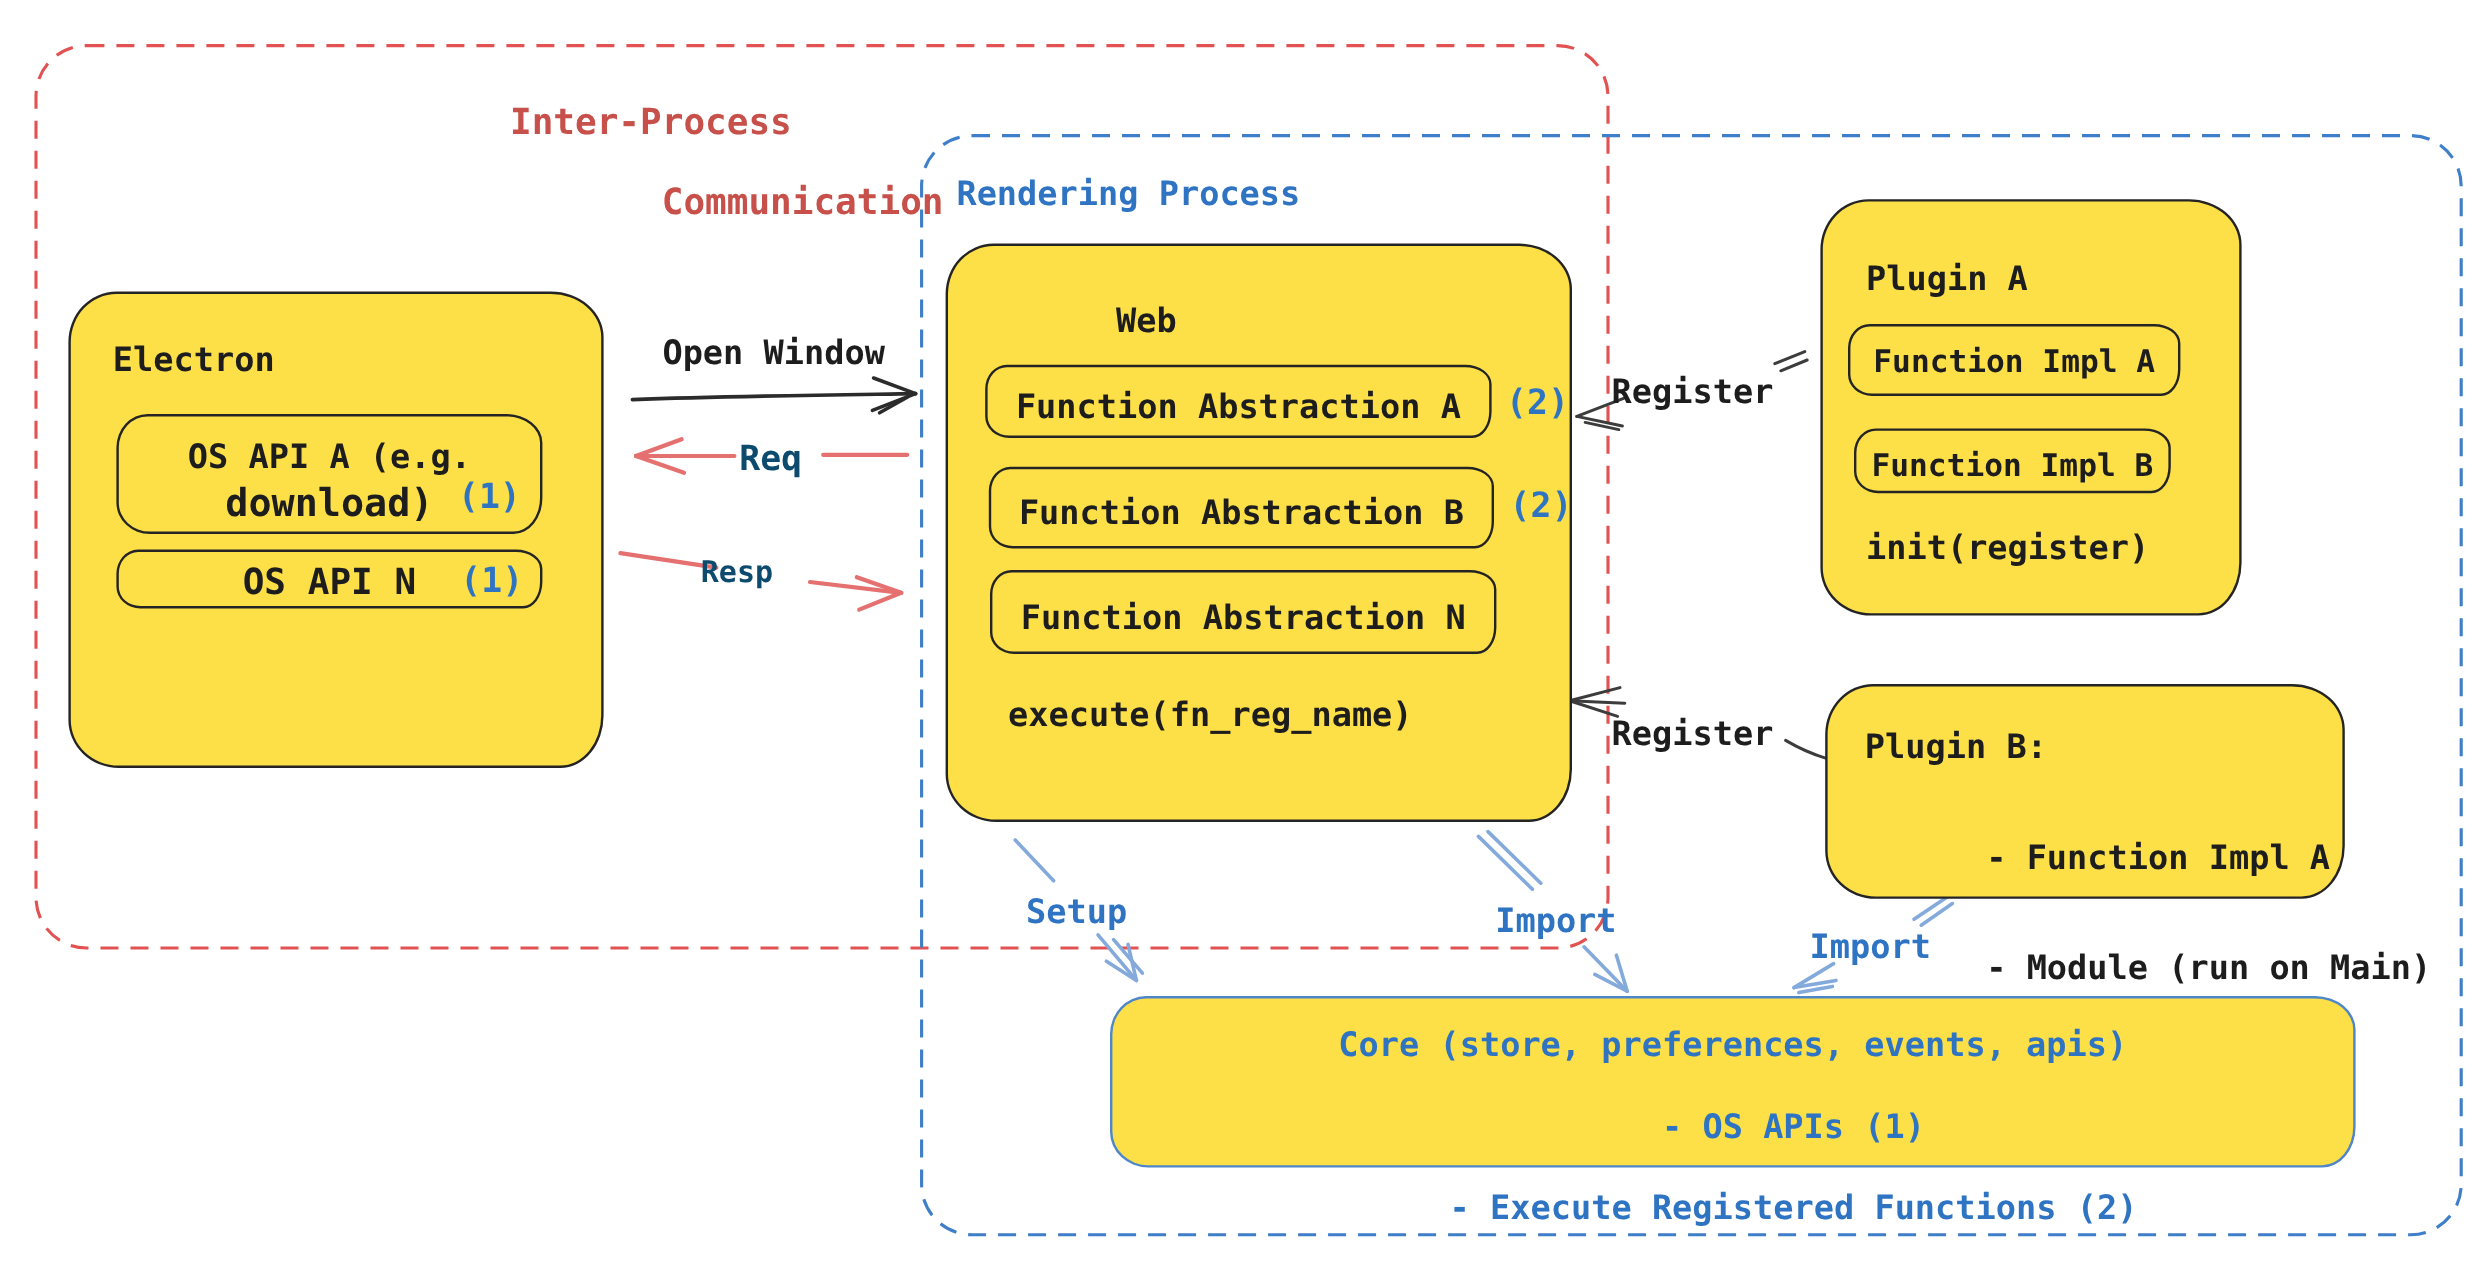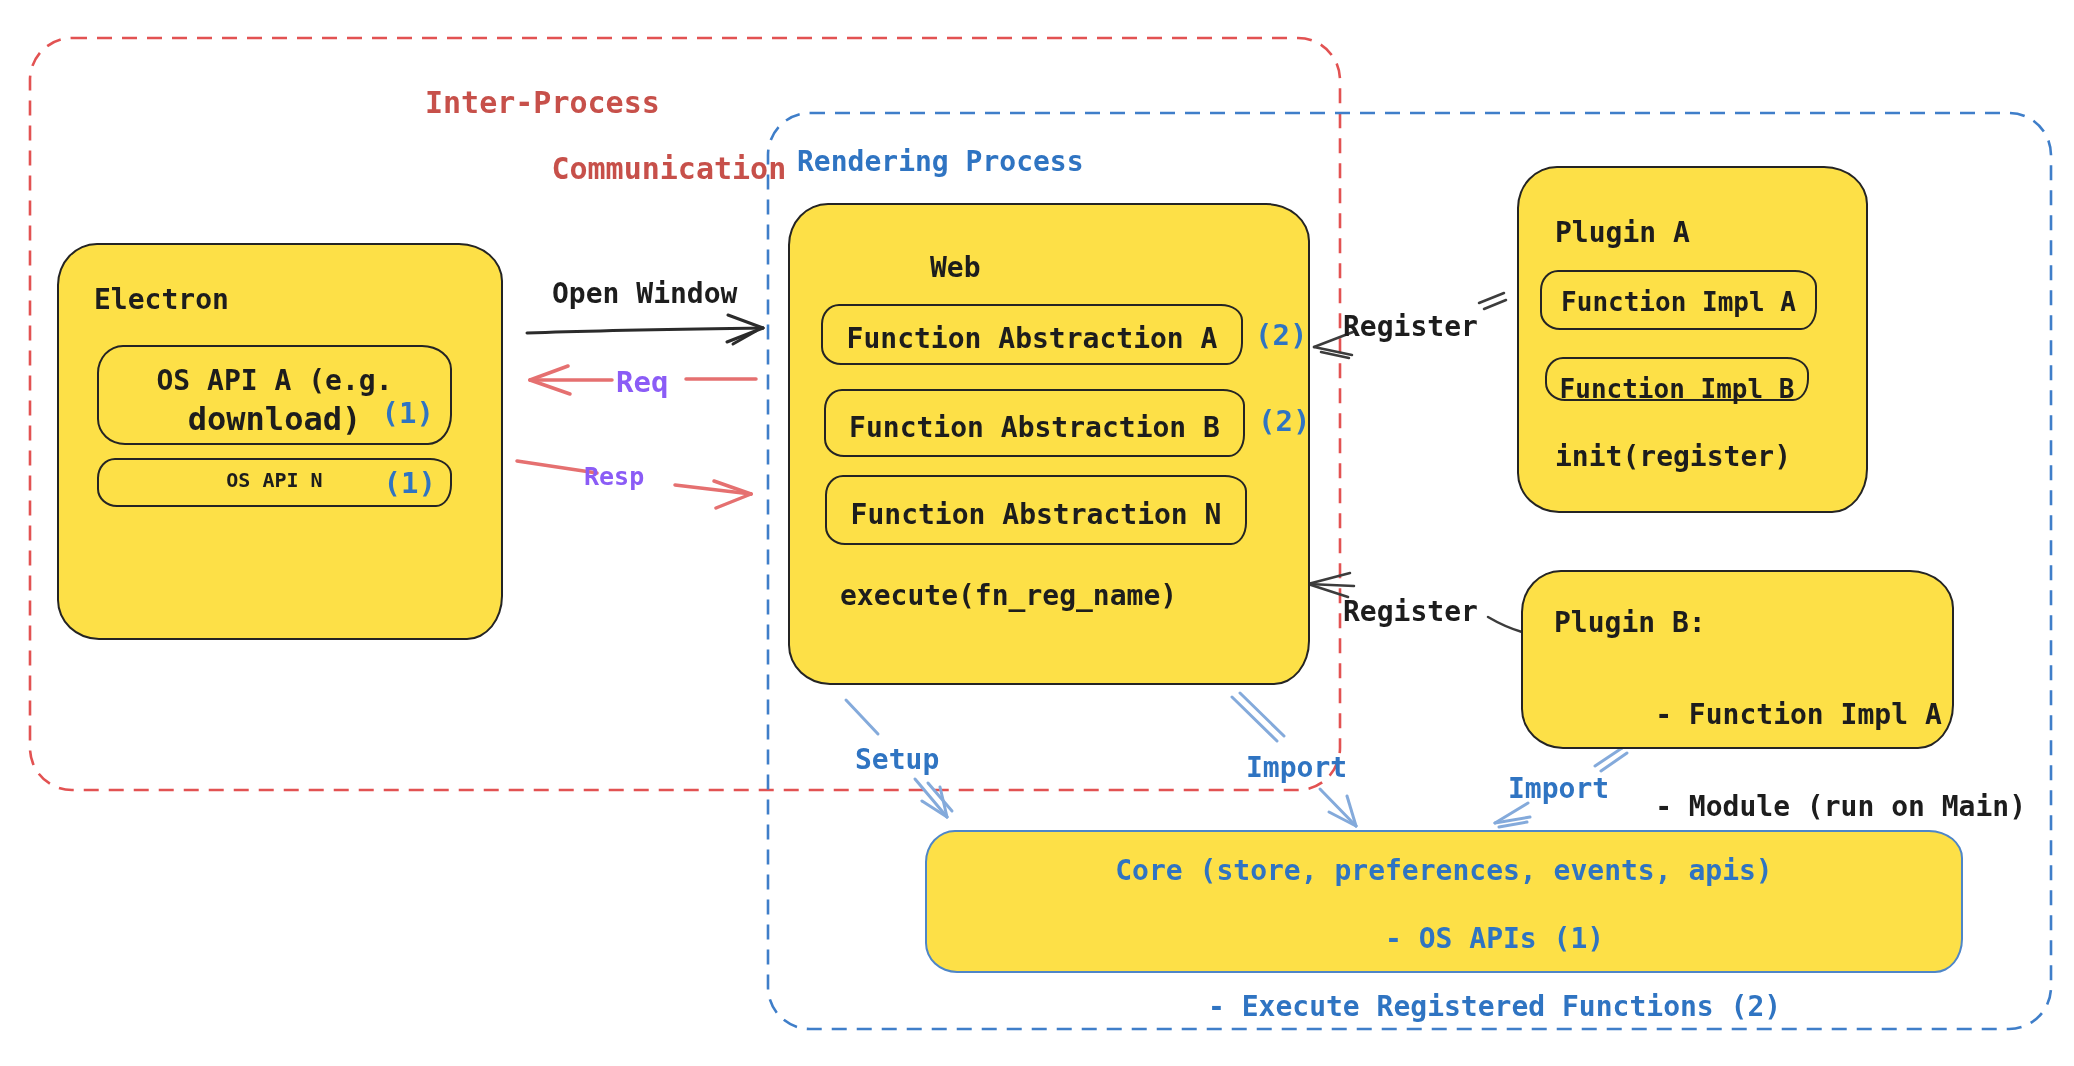--- a/index.html
+++ b/index.html
@@ -10,21 +10,21 @@
   }
   .canvas{position:absolute;inset:0;}
   svg.lines{position:absolute;left:0;top:0;z-index:1;pointer-events:none;}
   .box{
     position:absolute;background:#fde047;border:2.5px solid #242424;z-index:2;
     box-sizing:border-box;
   }
   .lbl{position:absolute;z-index:3;white-space:pre;font-weight:bold;line-height:1.18;}
   .black{color:#1d1d1d;}
   .blue{color:#2f74c2;}
-  .red-strong{color:#8b5cf6;}
+  .red-strong{color:#0c4a6e;}
   .red-soft{color:#c7504a;}
   .badge{color:#2f74c2;font-weight:bold;}
   .center{text-align:center;}
   
   .r-big{border-radius:40px 44px 36px 42px / 42px 38px 44px 40px;}
   .r-mid{border-radius:26px 30px 24px 28px / 28px 24px 30px 26px;}
   .r-sm{border-radius:18px 22px 16px 20px / 20px 16px 22px 18px;}
   .inner-label{position:absolute;white-space:pre;font-weight:bold;}
 </style>
 </head>
@@ -107,21 +107,21 @@
   <div class="box r-big" style="left:57px;top:243px;width:446px;height:397px;">
     <div class="inner-label black" style="left:35px;top:38px;font-size:28px;">Electron</div>
 
     <div class="box r-mid" style="left:38px;top:100px;width:355px;height:100px;border-width:2px;">
       <div class="inner-label black center" style="left:0;top:17px;width:100%;font-size:28px;">OS API A (e.g.</div>
       <div class="inner-label black center" style="left:0;top:53px;width:100%;font-size:32px;text-align:center;">download)</div>
       <div class="inner-label badge" style="right:16px;top:49px;font-size:29px;">(1)</div>
     </div>
 
     <div class="box r-sm" style="left:38px;top:213px;width:355px;height:49px;border-width:2px;">
-      <div class="inner-label black center" style="left:0;top:8px;width:100%;font-size:20px;">OS API N</div>
+      <div class="inner-label black center" style="left:0;top:8px;width:100%;font-size:30px;">OS API N</div>
       <div class="inner-label badge" style="right:14px;top:6px;font-size:29px;">(1)</div>
     </div>
   </div>
 
   <div class="lbl black" style="left:552px;top:277px;font-size:28px;">Open Window</div>
   <div class="lbl red-strong" style="left:616px;top:365px;font-size:29px;">Req</div>
   <div class="lbl red-strong" style="left:584px;top:462px;font-size:25px;">Resp</div>
 
   <div class="box r-big" style="left:788px;top:203px;width:522px;height:482px;">
     <div class="inner-label black" style="left:140px;top:46px;font-size:28px;">Web</div>
@@ -146,21 +146,21 @@
   <div class="lbl black" style="left:1343px;top:310px;font-size:28px;">Register</div>
   <div class="lbl black" style="left:1343px;top:595px;font-size:28px;">Register</div>
 
   <div class="box r-big" style="left:1517px;top:166px;width:351px;height:347px;">
     <div class="inner-label black" style="left:36px;top:48px;font-size:28px;">Plugin A</div>
 
     <div class="box r-sm" style="left:21px;top:102px;width:277px;height:60px;border-width:2px;">
       <div class="inner-label black center" style="left:0;top:15px;width:100%;font-size:26px;">Function Impl A</div>
     </div>
 
-    <div class="box r-sm" style="left:26px;top:189px;width:264px;height:44px;border-width:2px;padding-left:40px;">
+    <div class="box r-sm" style="left:26px;top:189px;width:264px;height:54px;border-width:2px;padding-left:40px;">
       <div class="inner-label black center" style="left:0;top:15px;width:100%;font-size:26px;">Function Impl B</div>
     </div>
 
     <div class="inner-label black" style="left:36px;top:272px;font-size:28px;">init(register)</div>
   </div>
 
   <div class="box r-big" style="left:1521px;top:570px;width:433px;height:179px;">
     <div class="inner-label black" style="left:31px;top:28px;font-size:28px;line-height:46px;"><span>Plugin B:</span><br>
       <span>- Function Impl A</span><br>
       <span>- Module (run on Main)</span></div>

